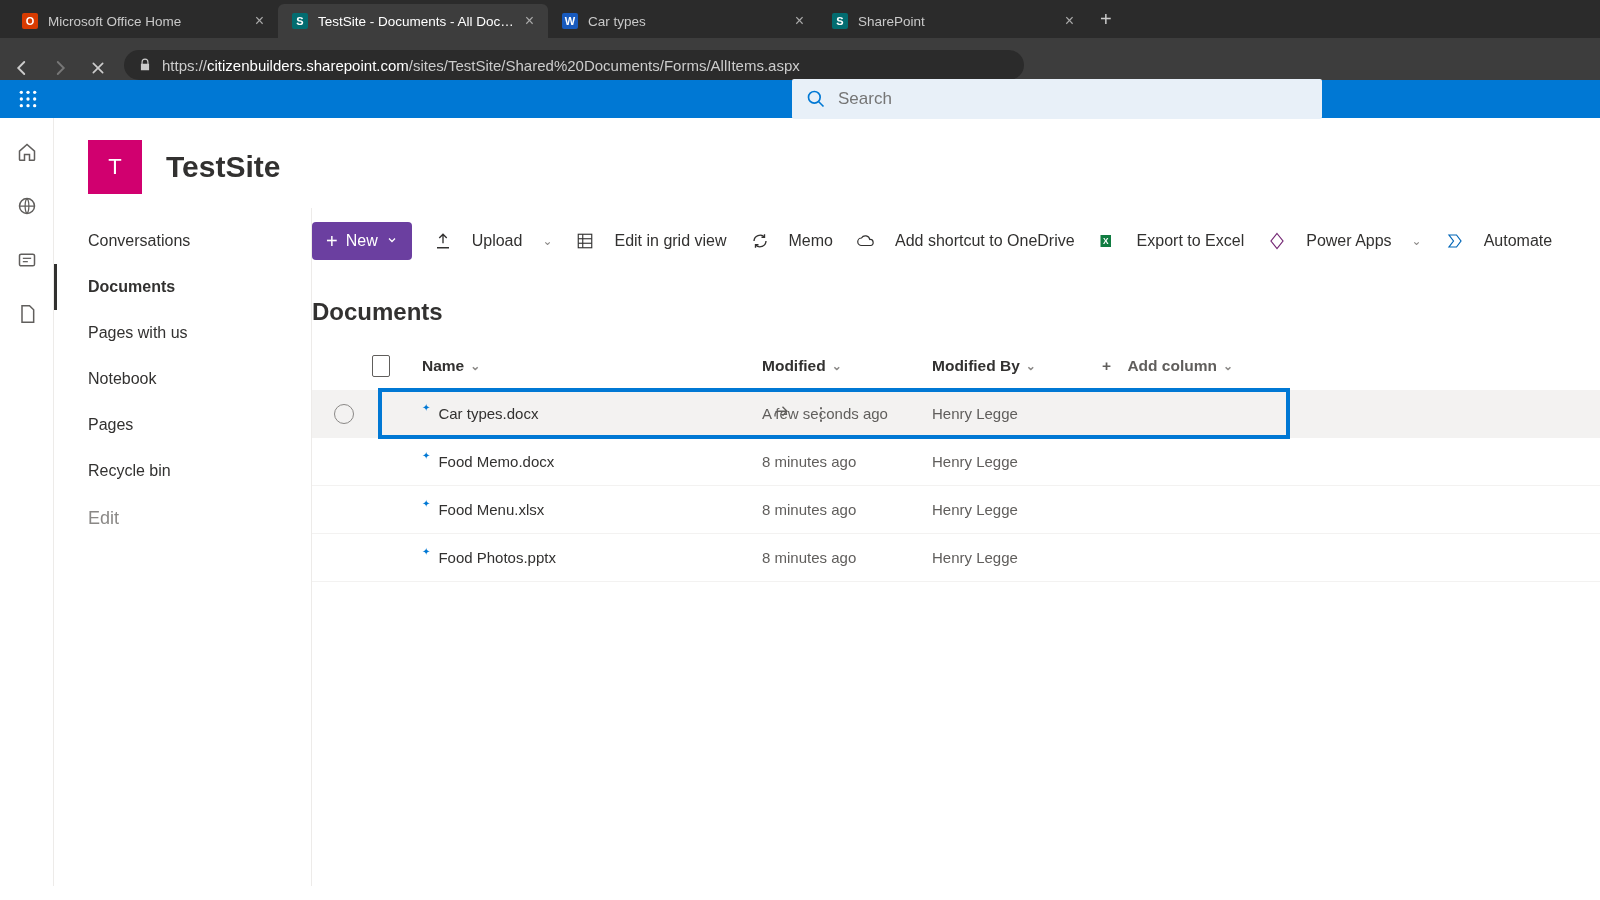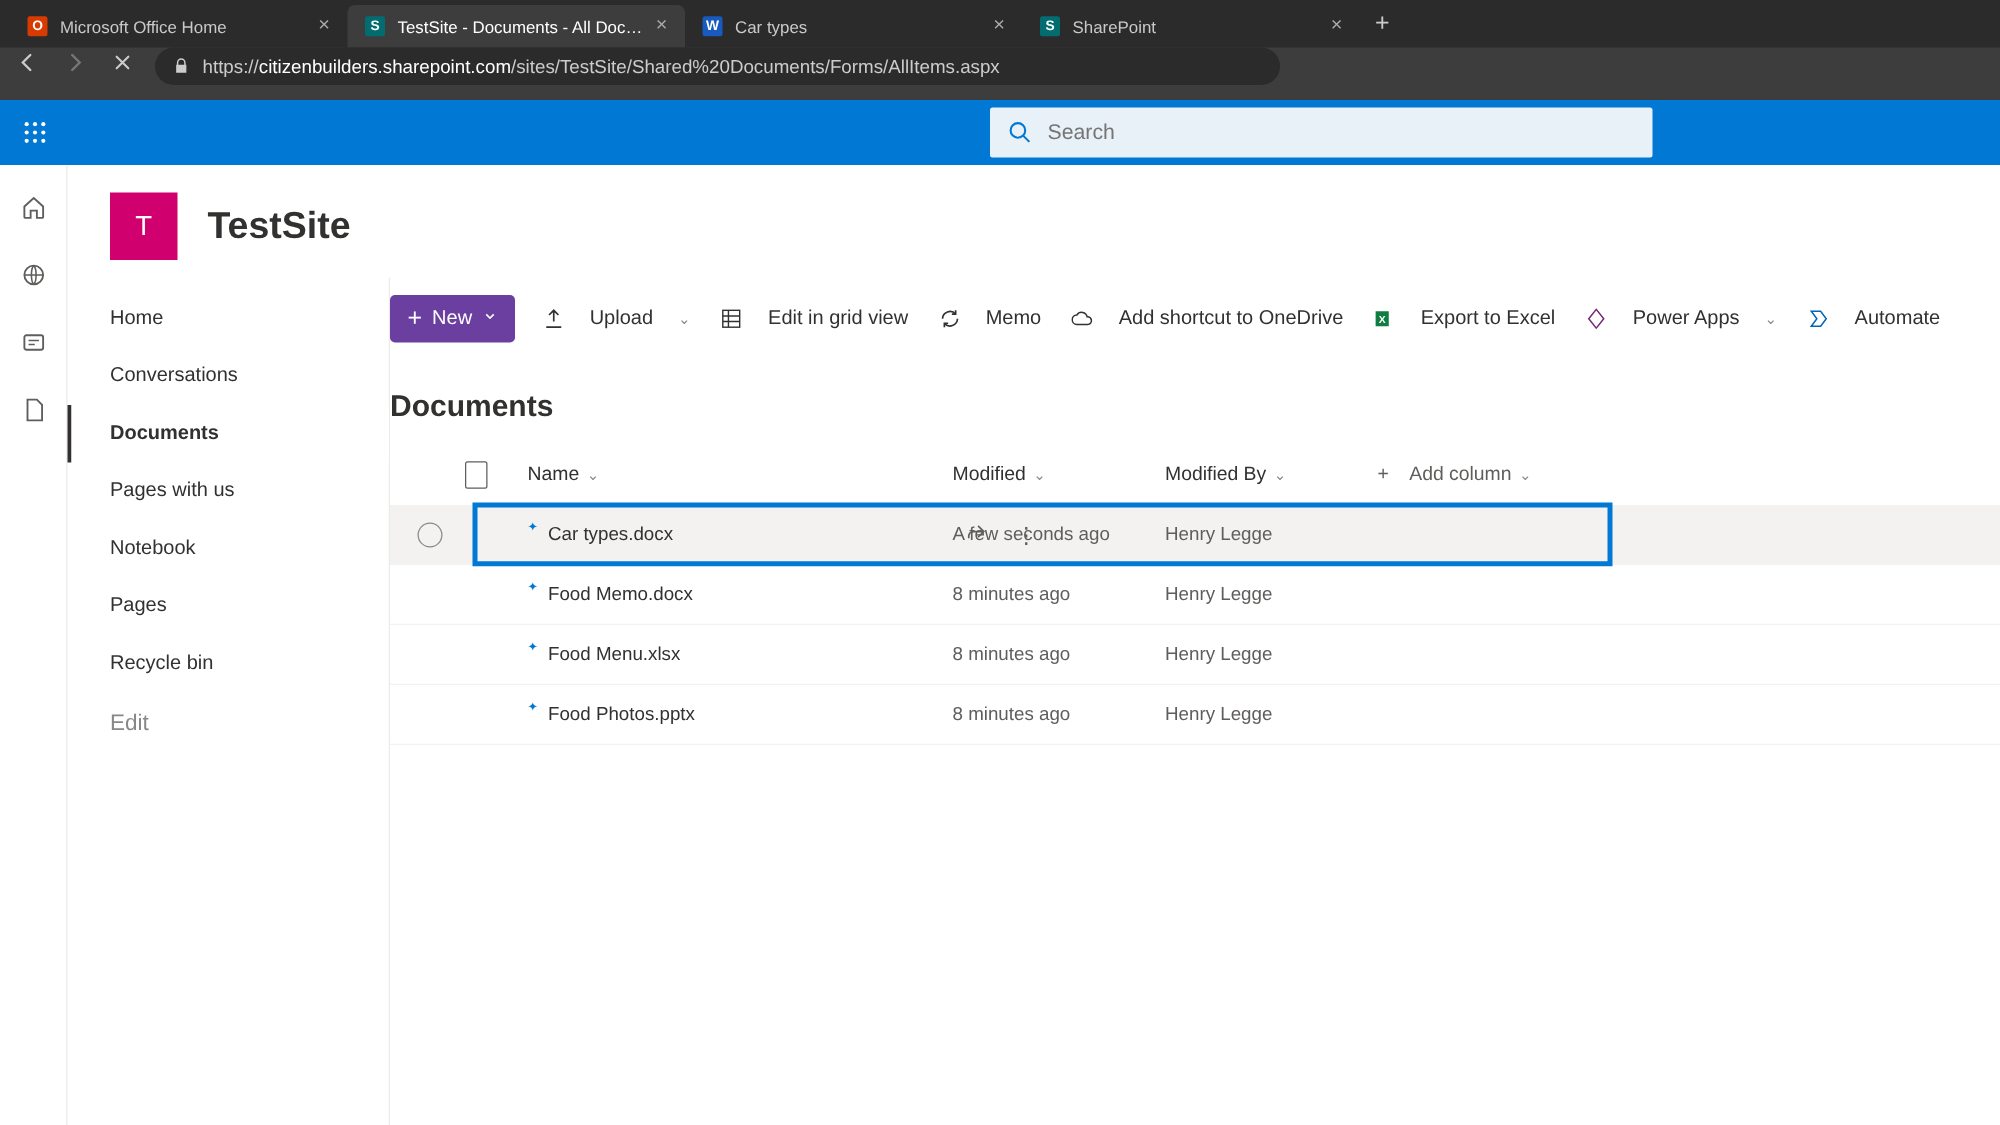--- a/index.html
+++ b/index.html
@@ -7,28 +7,28 @@
 
     
     .browser-chrome { background: #2b2b2b; }
     .tab-strip { display: flex; align-items: center; height: 38px; padding: 0 8px; }
     .tab { display: flex; align-items: center; gap: 10px; padding: 0 14px; height: 34px; color: #c9c9c9; font-size: 13.5px; width: 270px; border-radius: 6px 6px 0 0; margin-top: 4px; cursor: pointer; }
     .tab.active { background: #3d3d3d; color: #fff; }
     .tab .favicon { width: 16px; height: 16px; flex-shrink: 0; display:flex; align-items:center; justify-content:center; font-size:11px; font-weight:bold; border-radius:2px;}
     .tab .title { flex: 1; white-space: nowrap; overflow: hidden; text-overflow: ellipsis; }
     .tab .close { color: #aaa; font-size: 16px; }
     .newtab-btn { color:#ccc; font-size:20px; padding:0 12px; cursor:pointer;}
-    .addr-bar { display: flex; align-items: flex-start; height: 42px; background: #3d3d3d; padding: 0 10px; gap: 14px; }
+    .addr-bar { display: flex; align-items: flex-end; height: 42px; background: #3d3d3d; padding: 0 10px; gap: 14px; }
     .nav-btn { width: 24px; height: 24px; display: flex; align-items: center; justify-content: center; color: #ccc; cursor:pointer;}
     .nav-btn.disabled { color:#777; }
     .url-field { flex: 1; background: #2b2b2b; height: 30px; border-radius: 15px; display: flex; align-items: center; padding: 0 14px; gap: 10px; color: #ccc; font-size: 15px; max-width: 900px;}
     .url-host { color: #fff; }
 
     
-    .suite-bar { background: #0078d4; height: 52px; display: flex; align-items: center; padding: 0 18px; }
+    .suite-bar { background: #0078d4; height: 38px; display: flex; align-items: center; padding: 0 18px; }
     .waffle { width: 20px; height: 20px; cursor:pointer; }
     .search-box { margin-left: auto; margin-right: 260px; width: 530px; height: 40px; background: #e8f0f8; border-radius: 2px; display: flex; align-items: center; padding: 0 14px; gap: 12px; }
     .search-box input { border: none; background: transparent; font-size: 17px; flex: 1; outline: none; color:#555;}
 
     
     .page { display: flex; height: calc(900px - 38px - 42px - 52px); }
 
     .vert-rail { width: 54px; border-right: 1px solid #edebe9; display: flex; flex-direction: column; align-items: center; padding-top: 24px; gap: 34px; }
     .rail-icon { width: 20px; height: 20px; color: #605e5c; cursor:pointer;}
 
@@ -46,21 +46,21 @@
     .main { flex: 1; padding: 0; }
     .command-bar { display: flex; align-items: center; gap: 20px; padding: 10px 0 10px 0; margin-top: 4px; }
     .cmd-new { background: #6b3fa0; color: #fff; height: 38px; padding: 0 14px; border-radius: 4px; display: flex; align-items: center; gap: 8px; font-size: 16px; cursor:pointer; margin-left:0;}
     .cmd-item { display: flex; align-items: center; gap: 20px; font-size: 16px; color: #323130; cursor: pointer; padding: 6px 2px;}
     .cmd-icon { width: 18px; height: 18px; display:flex; align-items:center; justify-content:center;}
 
     .lib-title { font-size: 24px; font-weight: 600; padding: 28px 0 16px 0; color: #323130; }
 
     .doc-grid {}
     .grid-header, .grid-row { display: grid; grid-template-columns: 60px 50px 340px 170px 170px 200px; align-items: center; height: 48px; }
-    .grid-header { font-size: 15.5px; color: #323130; font-weight:400;}
+    .grid-header { font-size: 15.5px; color: #323130; font-weight:700;}
     .grid-header .col { display: flex; align-items: center; gap: 6px; }
     .col-add { color: #605e5c; }
     .chev { font-size: 12px; color:#8a8886;}
 
     .grid-row { font-size: 15px; color: #323130; border-bottom: 1px solid #f3f2f1; position: relative; }
     .grid-row.hover { background: #f3f2f1; }
     .grid-row .sel-circle { width: 20px; height: 20px; border: 1.5px solid #8a8886; border-radius: 50%; margin-left: 22px;}
     .grid-row .name-cell { display: flex; align-items: center; gap: 6px; }
     .file-new-ind { font-size: 10px; color: #0078d4; margin-right:2px; position:relative; top:-6px;}
     .row-actions { display:flex; gap:22px; color:#605e5c; position:absolute; left:460px;}
@@ -166,21 +166,20 @@
   </div>
 
   <div class="site-col">
     <div class="site-header">
       <div class="site-logo">T</div>
       <div class="site-title">TestSite</div>
     </div>
 
     <div class="content-row">
       <div class="left-nav">
-        <div class="nav-item">Home</div>
         <div class="nav-item">Conversations</div>
         <div class="nav-item active">Documents</div>
         <div class="nav-item">Pages with us</div>
         <div class="nav-item">Notebook</div>
         <div class="nav-item">Pages</div>
         <div class="nav-item">Recycle bin</div>
         <div class="nav-edit">Edit</div>
       </div>
 
       <div class="main">

